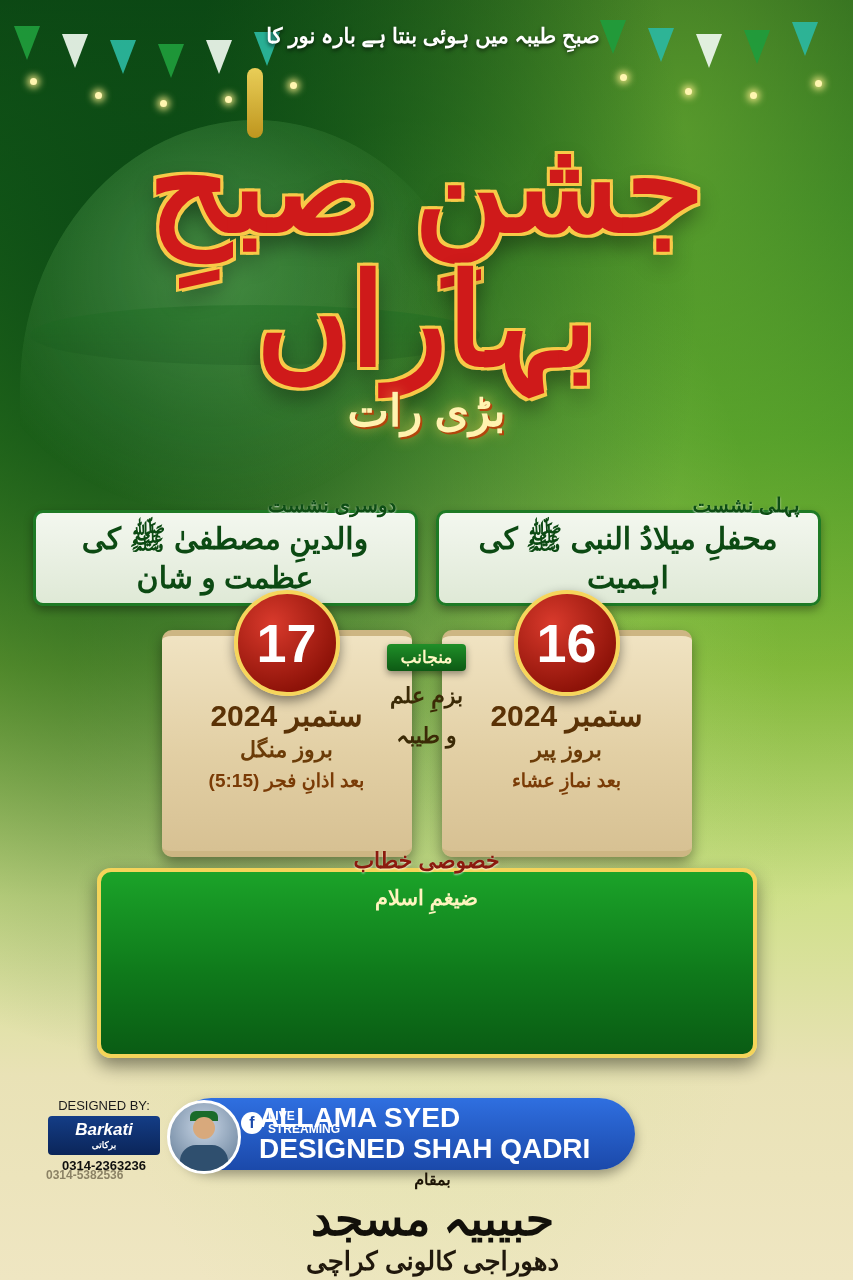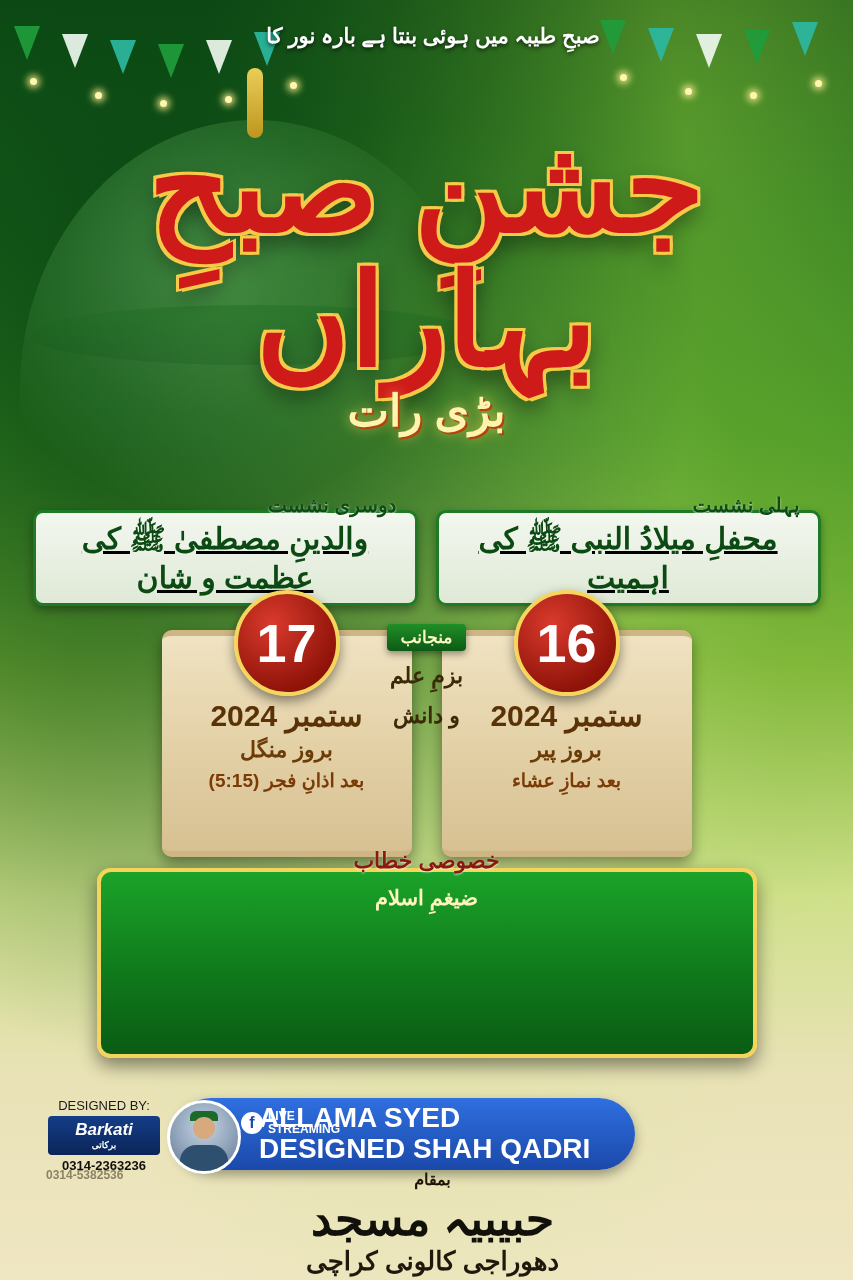--- a/index.html
+++ b/index.html
@@ -140,21 +140,20 @@
     min-height: 86px;
     background: linear-gradient(180deg, #f3f7ef 0%, #dfe9d6 100%);
     border: 3px solid #1e7a25;
     border-radius: 10px;
     box-shadow: 0 4px 10px rgba(0,0,0,0.35);
     display: flex;
     align-items: center;
     justify-content: center;
     padding: 6px 10px;
     box-sizing: border-box;
-    text-decoration: underline;
   }
   .session-label {
     position: absolute;
     top: -20px;
     right: 18px;
     color: #0d4d14;
     font-size: 20px;
     font-weight: bold;
     direction: rtl;
     text-shadow: 0 1px 2px rgba(255,255,255,0.8);
@@ -225,21 +224,21 @@
     color: #6b3c08;
   }
   .date-time {
     margin-top: 6px;
     font-size: 19px;
     font-weight: bold;
     color: #7a3b06;
   }
   .center-tag {
     position: absolute;
-    top: 624px;
+    top: 644px;
     left: 50%;
     transform: translateX(-50%);
     width: 150px;
     text-align: center;
     direction: rtl;
     z-index: 5;
   }
   .center-tag .ribbon {
     display: inline-block;
     background: linear-gradient(180deg, #1f8f28, #0d5a14);
@@ -537,21 +536,21 @@
         <div class="date-month">ستمبر 2024</div>
         <div class="date-day">بروز منگل</div>
         <div class="date-time">بعد اذانِ فجر (5:15)</div>
       </div>
     </div>
   </div>
 
   <div class="center-tag">
     <div class="ribbon">منجانب</div>
     <div class="ct-line">بزمِ علم</div>
-    <div class="ct-line">و دانش</div>
+    <div class="ct-line">و طیبہ</div>
   </div>
 
   <div class="speaker-panel">
     <div class="speaker-kicker">خصوصی خطاب</div>
     <div class="speaker-sub">ضیغمِ اسلام</div>
   </div>
 
   <div class="designer">
     <div class="designer-title">DESIGNED BY:</div>
     <div class="designer-logo">

